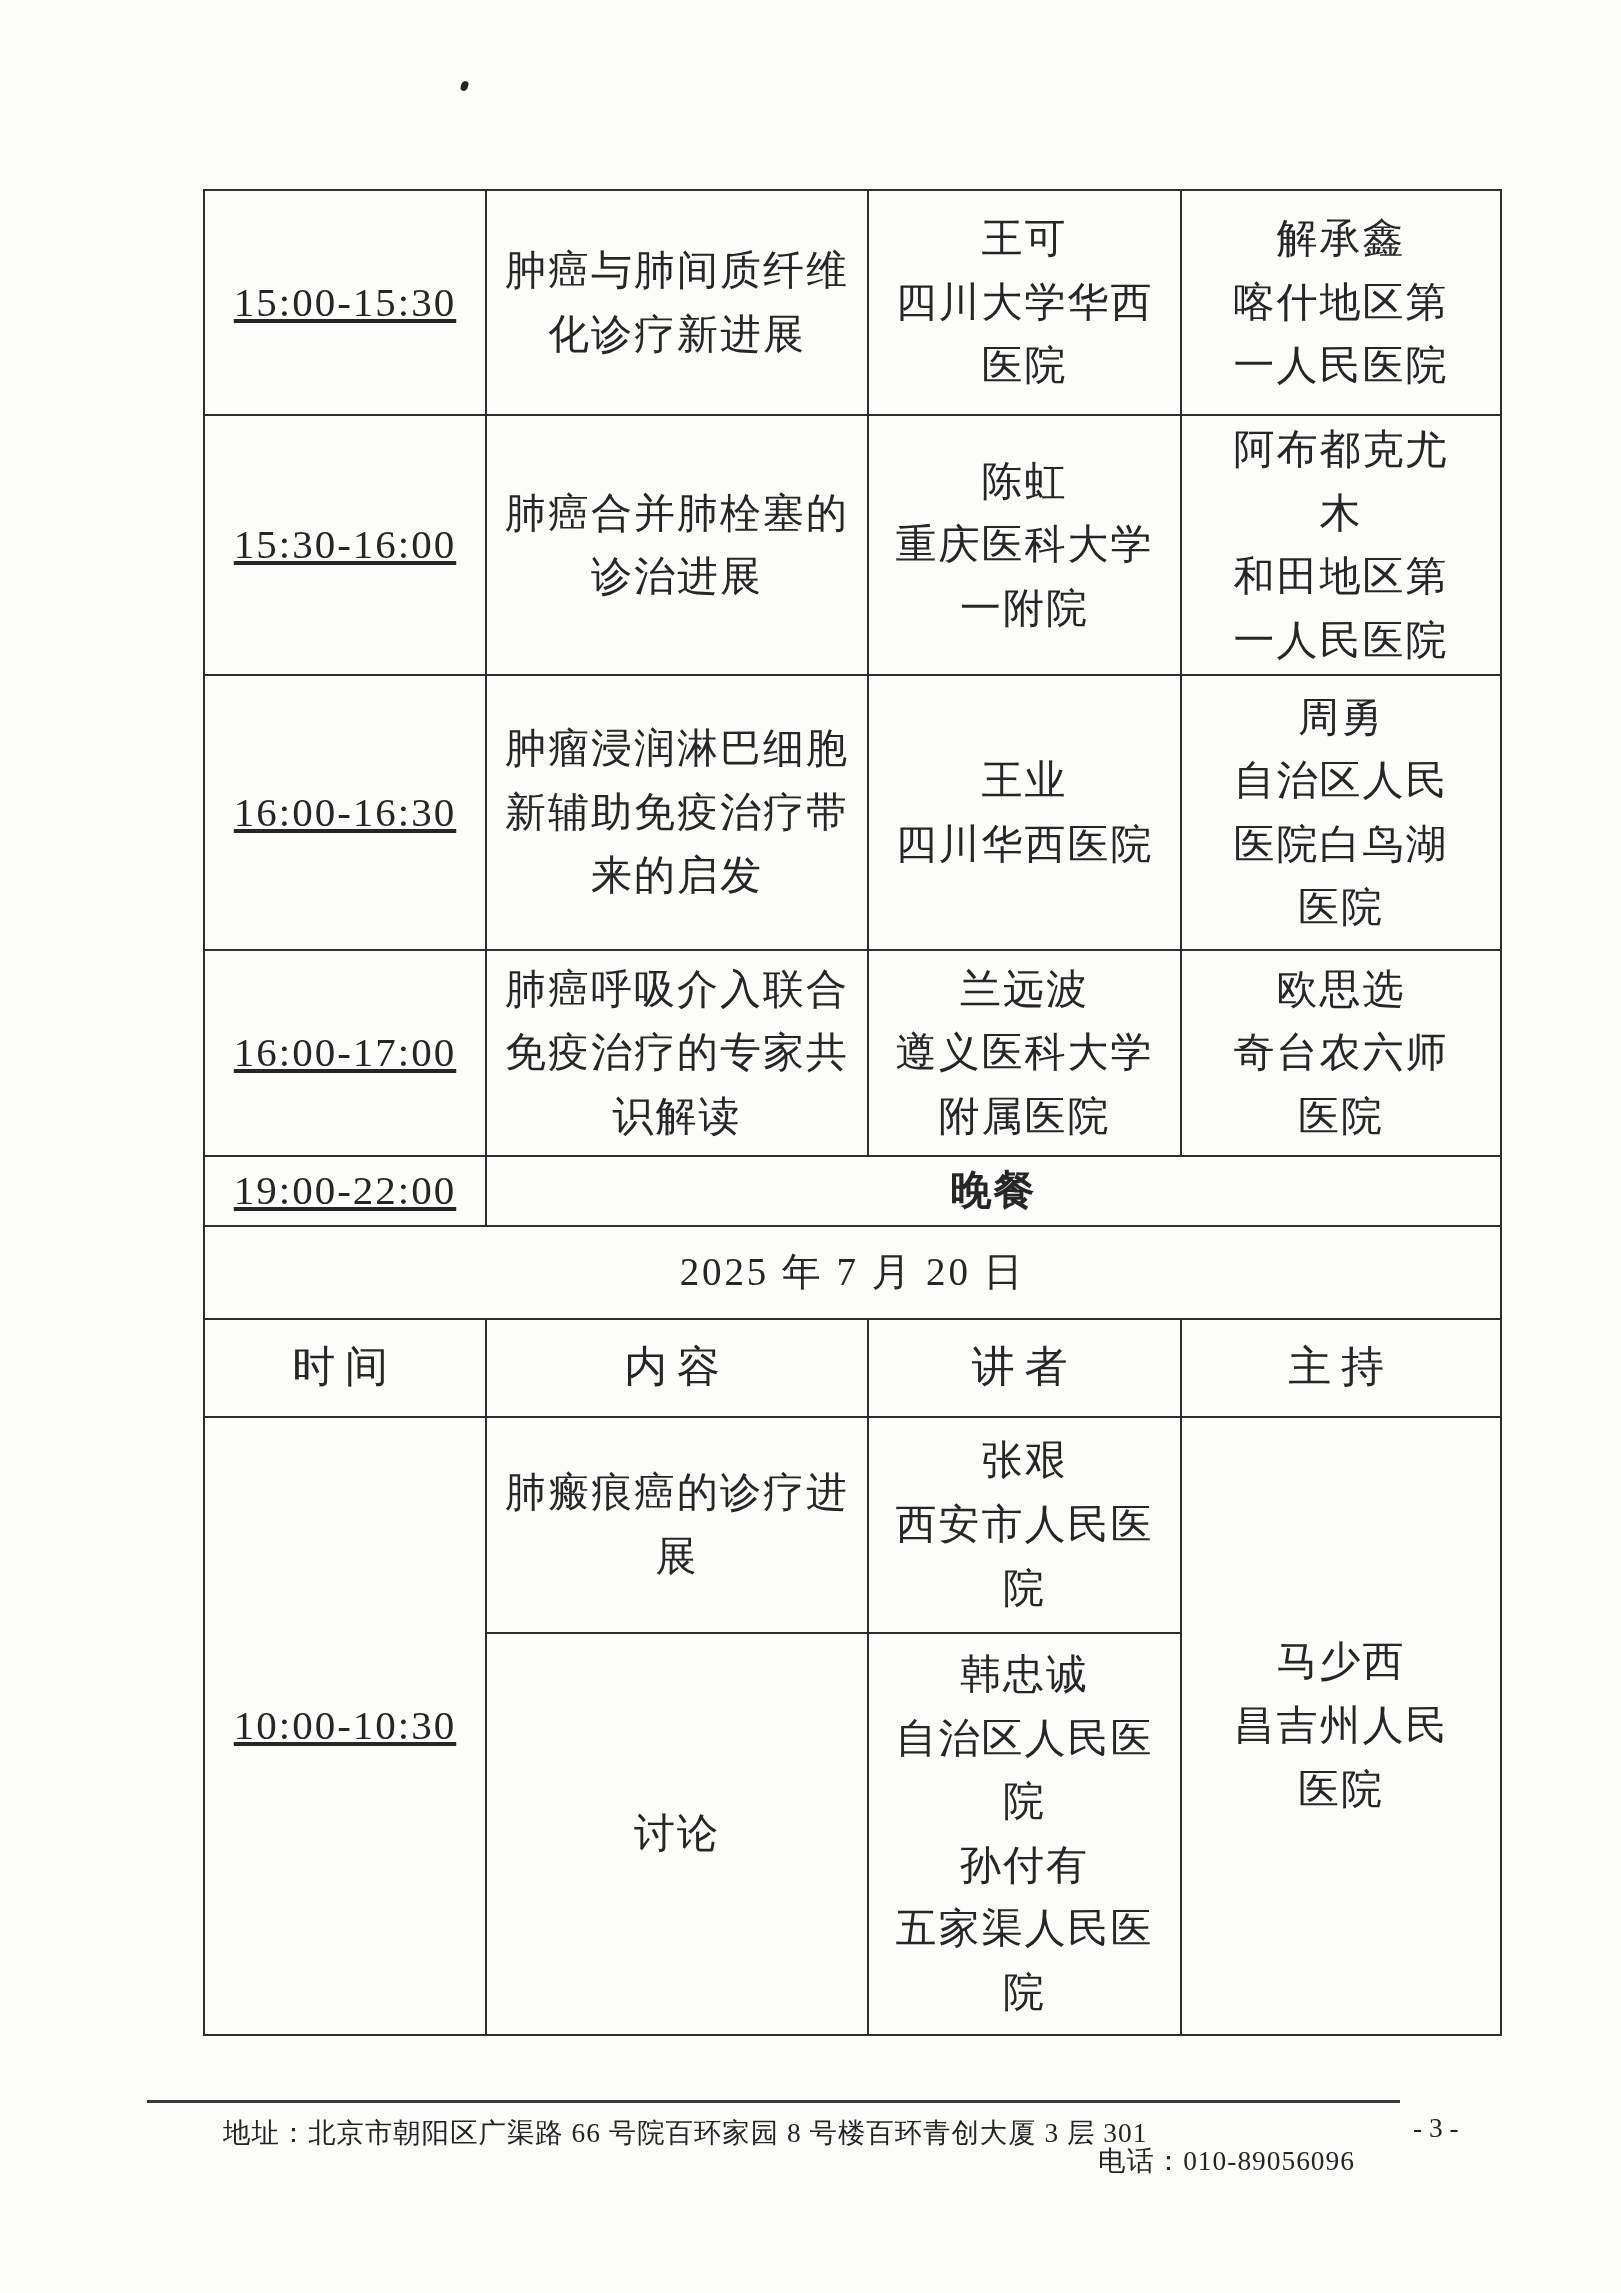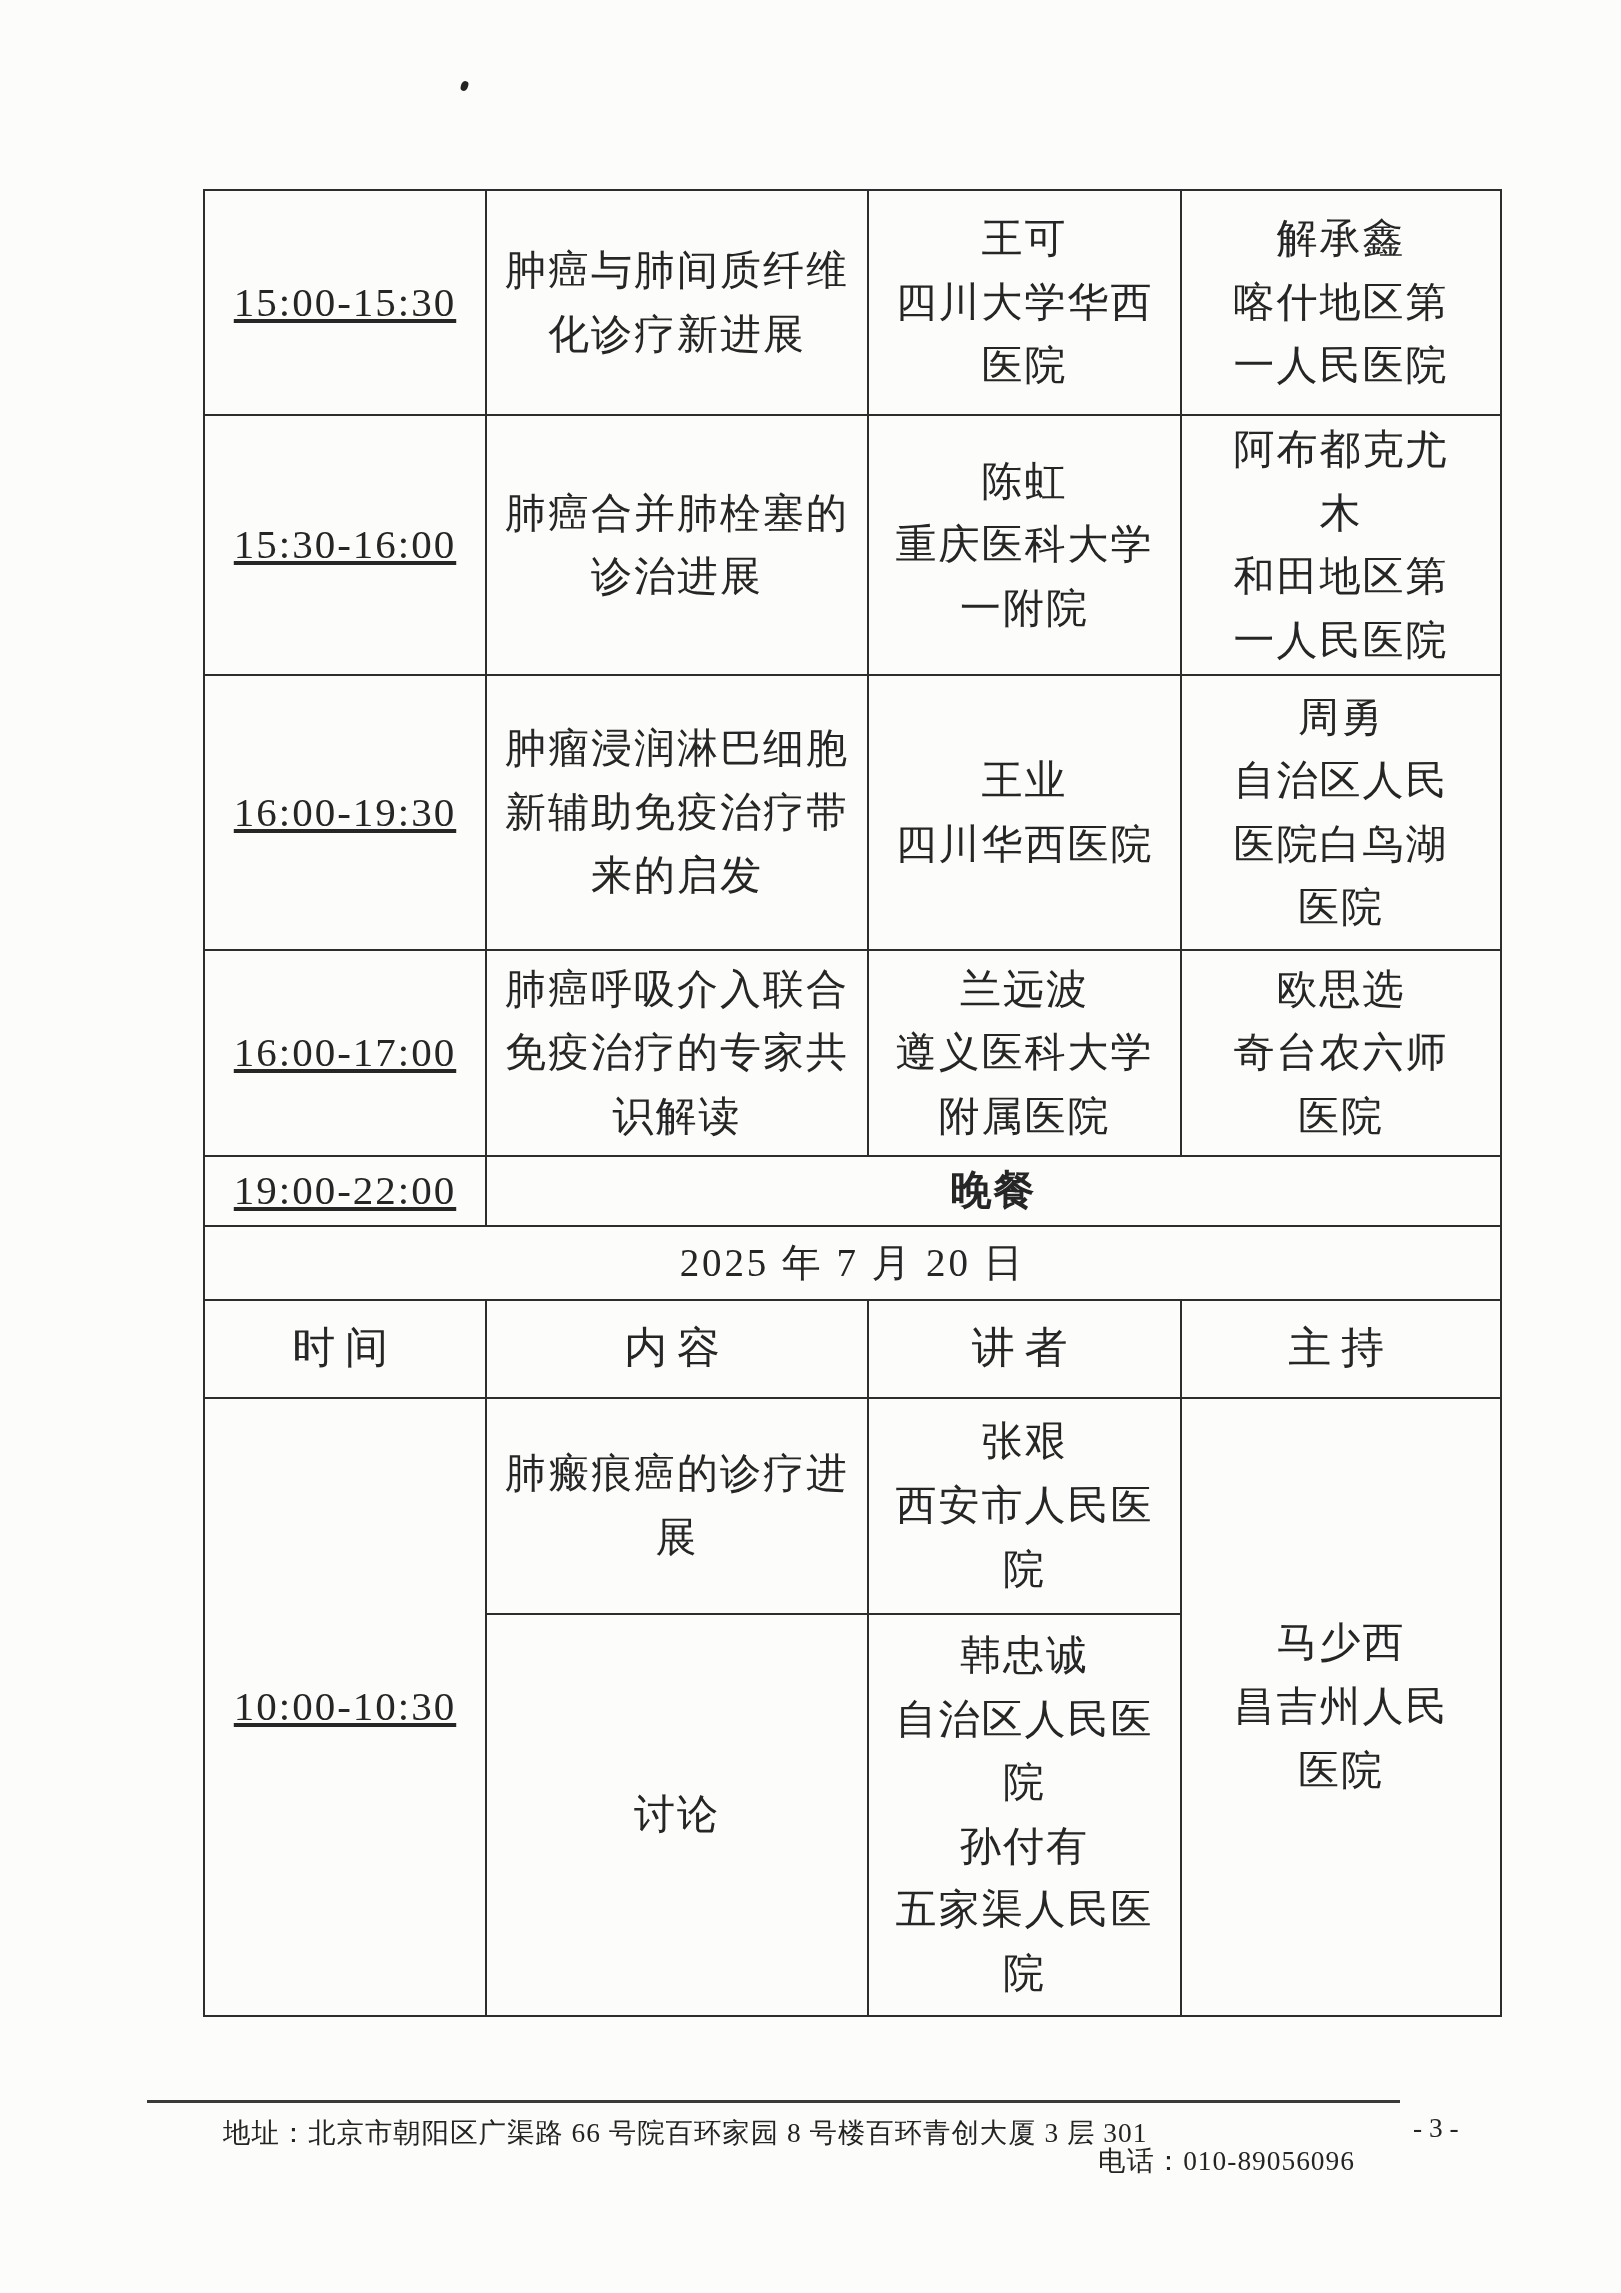--- a/index.html
+++ b/index.html
@@ -33,21 +33,21 @@
   .c-time  { width:282px; }
   .c-topic { width:382px; }
   .c-spk   { width:313px; }
   .c-host  { width:320px; }
 
   tr.r1  { height:225px; }
   tr.r2  { height:259px; }
   tr.r3  { height:275px; }
   tr.r4  { height:206px; }
   tr.r5  { height:69px;  }
-  tr.r6  { height:74px;  }
+  tr.r6  { height:93px;  }
   tr.r7  { height:98px; }
   tr.r8a { height:216px; }
   tr.r8b { height:402px; }
 
   td.time-cell { font-size:39px; letter-spacing:1px;text-decoration:underline; }
   tr.r6 td { font-size:39px; letter-spacing:2.9px; }
   tr.r7 td { font-size:43px; letter-spacing:9.8px;border-radius:7px; }
   td.dinner-cell { letter-spacing:13.7px;font-weight:bold; }
 
   .footer-rule {
@@ -84,21 +84,21 @@
       <td>王可<br>四川大学华西<br>医院</td>
       <td>解承鑫<br>喀什地区第<br>一人民医院</td>
     </tr>
     <tr class="r2">
       <td class="time-cell">15:30-16:00</td>
       <td>肺癌合并肺栓塞的<br>诊治进展</td>
       <td>陈虹<br>重庆医科大学<br>一附院</td>
       <td>阿布都克尤<br>木<br>和田地区第<br>一人民医院</td>
     </tr>
     <tr class="r3">
-      <td class="time-cell">16:00-19:30</td>
+      <td class="time-cell">16:00-16:30</td>
       <td>肿瘤浸润淋巴细胞<br>新辅助免疫治疗带<br>来的启发</td>
       <td>王业<br>四川华西医院</td>
       <td>周勇<br>自治区人民<br>医院白鸟湖<br>医院</td>
     </tr>
     <tr class="r4">
       <td class="time-cell">16:00-17:00</td>
       <td>肺癌呼吸介入联合<br>免疫治疗的专家共<br>识解读</td>
       <td>兰远波<br>遵义医科大学<br>附属医院</td>
       <td>欧思选<br>奇台农六师<br>医院</td>
     </tr>

